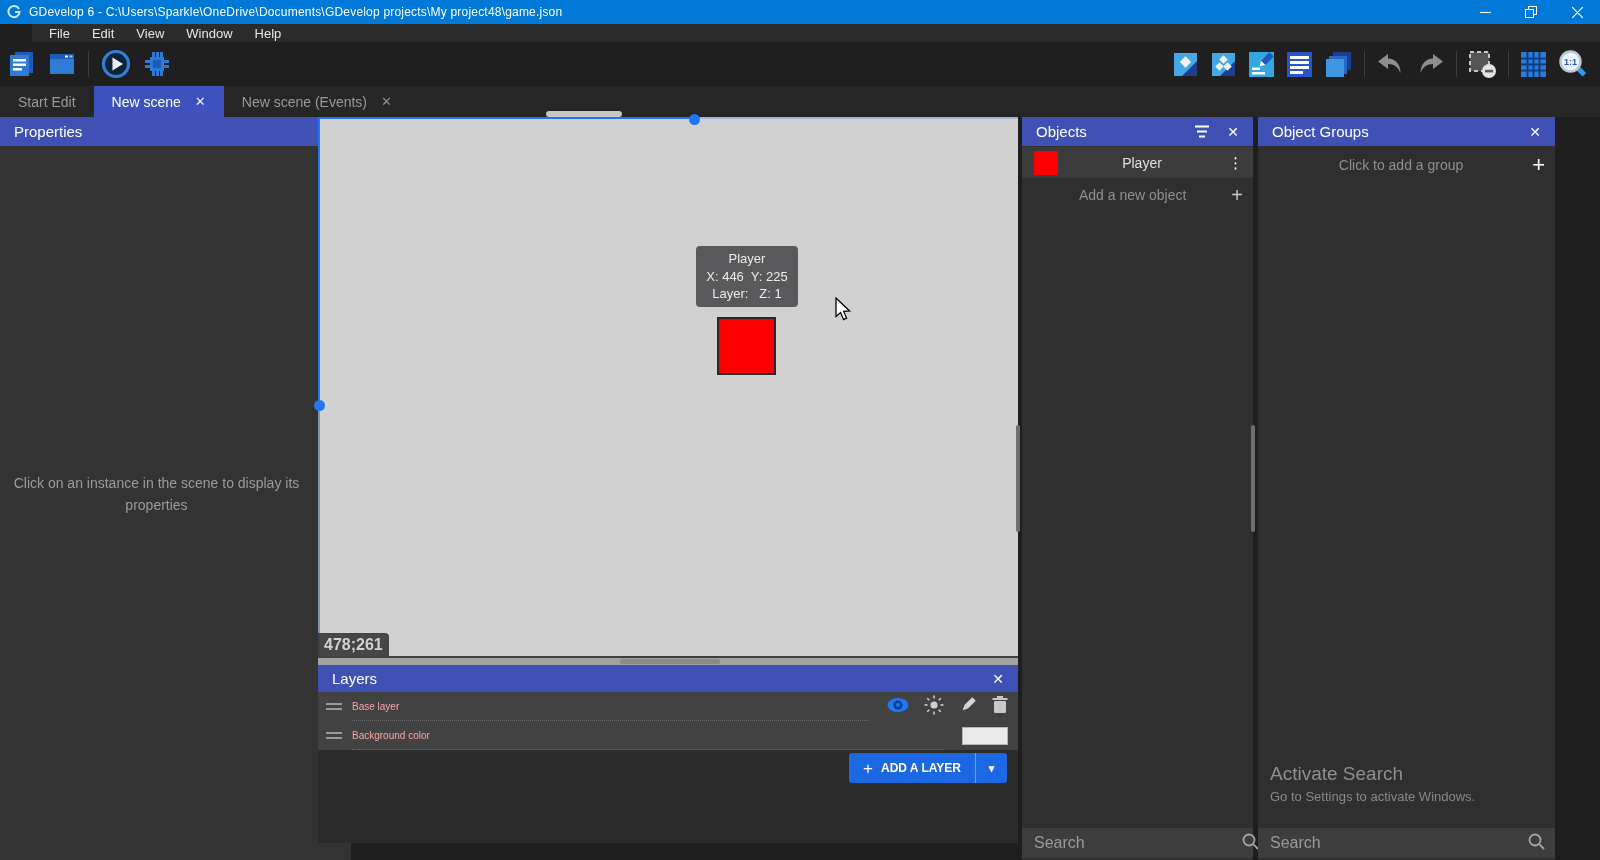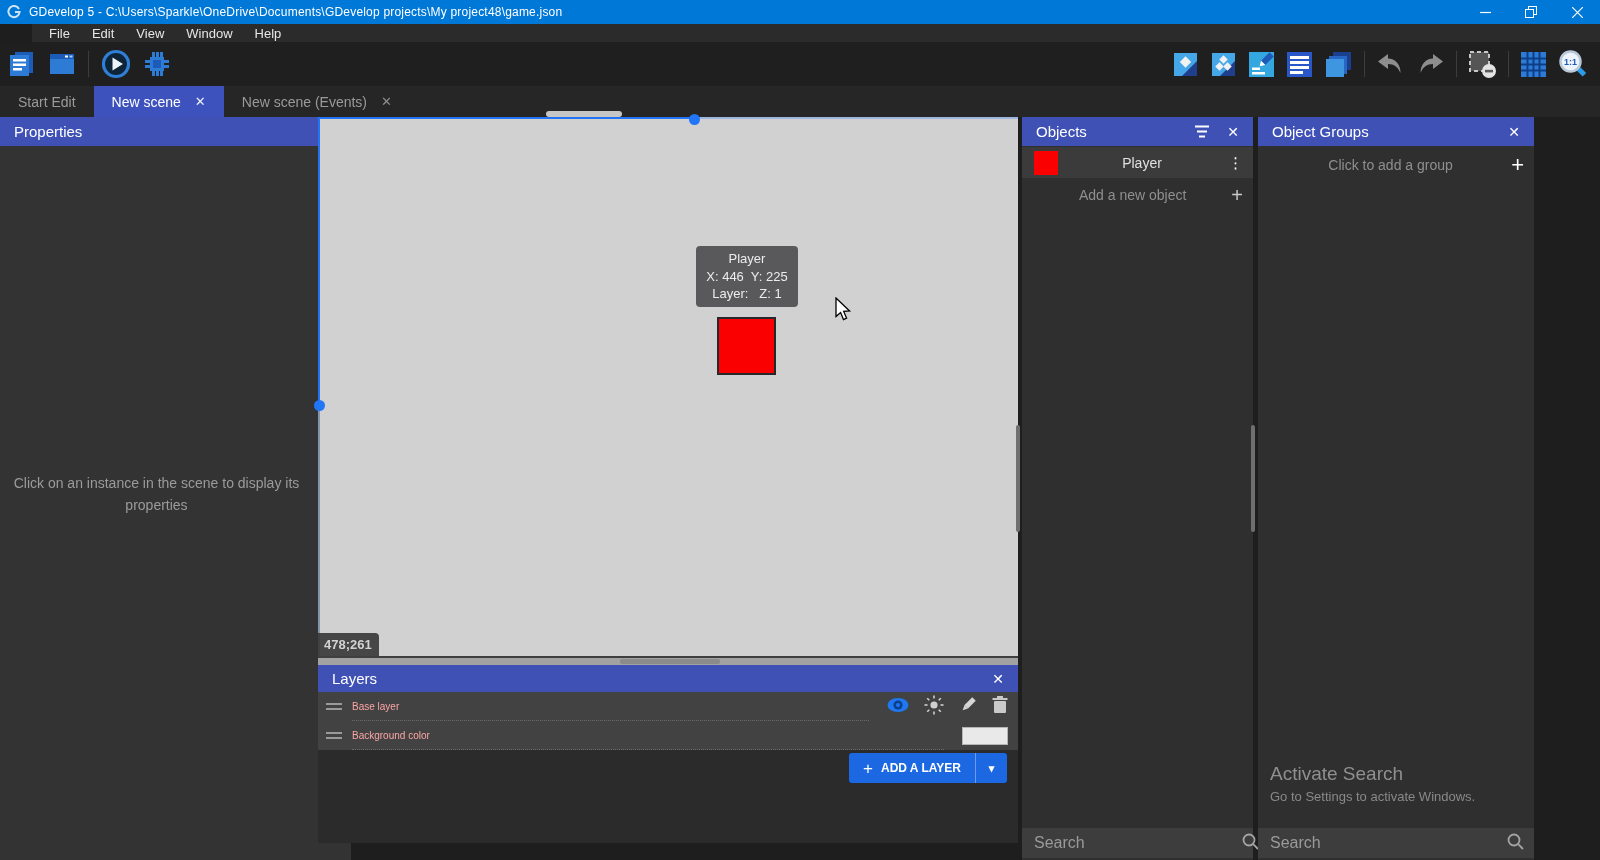--- a/index.html
+++ b/index.html
@@ -61,21 +61,21 @@
   .dot-left { left:-4px; top:283px; }
   .instance-tooltip { position:absolute; left:378px; top:129px; width:102px; height:61px;
                       background:rgba(84,84,86,.96); border-radius:4px; color:#ececec; font-size:13px;
                       display:flex; flex-direction:column; align-items:center; justify-content:center;
                       line-height:1.35; }
   .instance-tooltip div { white-space:pre; }
   .player-instance { position:absolute; left:399px; top:200px; width:59px; height:58px;
                      background:#fb0000; border:2px solid #26282c; }
   .cursor { position:absolute; left:515px; top:180px; }
   .coords-badge { position:absolute; left:0; top:516px; min-width:61px; height:23px;
-                  background:rgba(58,58,58,.92); color:#d2d2d2; font-size:13px; font-weight:bold;
+                  background:rgba(58,58,58,.92); color:#d2d2d2; font-size:16px; font-weight:bold;
                   display:flex; align-items:center; padding:0 6px; border-radius:0 4px 0 0; }
   .canvas-bottom-border { position:absolute; left:318px; top:656px; width:700px; height:2px; background:#3f3f3f; }
   .canvas-bottom-strip { position:absolute; left:318px; top:658px; width:700px; height:7px; background:#a2a2a2; }
   .bottom-scroll-thumb { position:absolute; left:302px; top:1px; width:100px; height:5px; background:#8b8b8b; border-radius:2px; }
 
   
   .layers { position:absolute; left:318px; top:665px; width:700px; height:178px; background:#2b2b2b; }
   .layers .panel-header { height:27px; }
   .layers-rows { background:#424242; }
   .layer-row { height:29px; display:flex; align-items:center; padding:0 10px 0 8px; gap:10px; }
@@ -102,42 +102,42 @@
   .add-row { height:30px; display:flex; align-items:center; padding:0 10px 0 12px; margin-top:2px; }
   .add-row-label { flex:1; text-align:center; color:#8f8f8f; font-size:14px; }
   .add-plus { color:#c9c9c9; font-size:20px; line-height:1; }
   .search-row { position:absolute; left:0; bottom:2px; width:100%; height:30px; background:#3d3d3d;
                 display:flex; align-items:center; padding:0 10px 0 12px; }
   .search-input { flex:1; background:transparent; border:none; outline:none; color:#cfcfcf; font-size:16px;
                   font-family:"Liberation Sans", sans-serif; }
   .search-input::placeholder { color:#9a9a9a; opacity:1; }
 
   
-  .groups { left:1258px; width:276px; }
+  .groups { left:1258px; width:297px; }
   .groups .add-row { height:34px; }
   .groups .add-plus { color:#fff; font-size:22px; }
   .watermark { position:absolute; left:12px; bottom:56px; color:#8f8f8f; }
   .watermark .wm1 { font-size:19px; }
   .watermark .wm2 { font-size:13px; margin-top:4px; color:#898989; }
 
   
   .divider-thumb { position:absolute; width:4px; height:107px; top:425px; background:#6f6f6f; border-radius:2px; }
 </style>
 </head>
 <body>
 
 <div class="app">
 
   <div class="titlebar">
     <span class="logo">
       <svg width="14" height="14" viewBox="0 0 14 14">
           <path d="M12 4 A5.6 5.6 0 1 0 12.6 7 L8 7" fill="none" stroke="#cfe3f5" stroke-width="2"></path>
         </svg>
     </span>
-    <span class="title">GDevelop 5 - C:\Users\Sparkle\OneDrive\Documents\GDevelop projects\My project48\game.json</span>
+    <span class="title">GDevelop 6 - C:\Users\Sparkle\OneDrive\Documents\GDevelop projects\My project48\game.json</span>
     <div class="win-controls">
       <div class="win-btn">
         <svg width="11" height="11">
             <line x1="0" y1="5.5" x2="11" y2="5.5" stroke="#fff" stroke-width="1.2"></line>
           </svg>
       </div>
       <div class="win-btn">
         <svg width="12" height="12">
             <rect x="3.5" y="0.5" width="8" height="8" fill="none" stroke="#fff"></rect>
             <rect x="0.5" y="3.5" width="8" height="8" fill="#0078d7" stroke="#fff"></rect>

